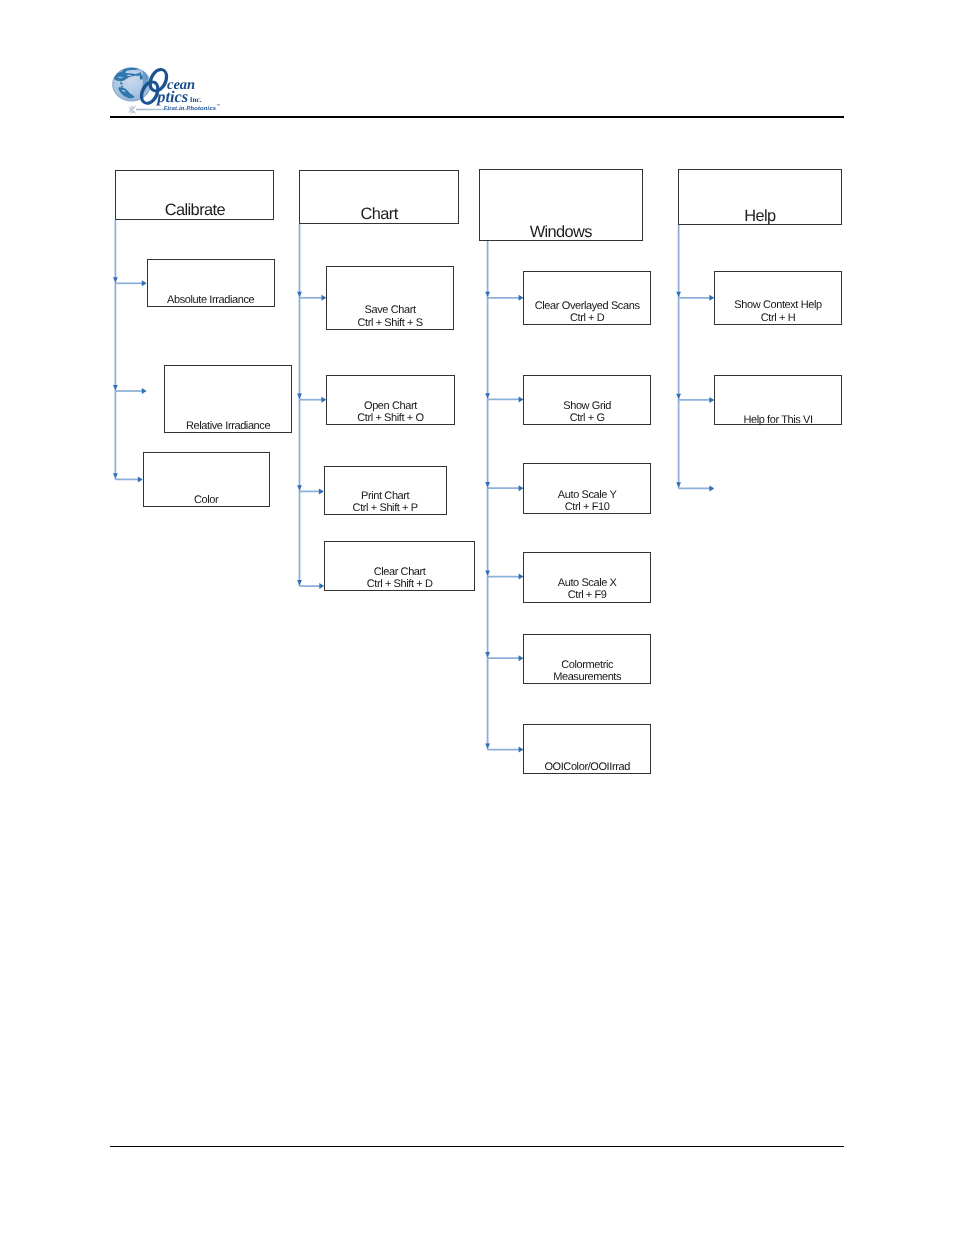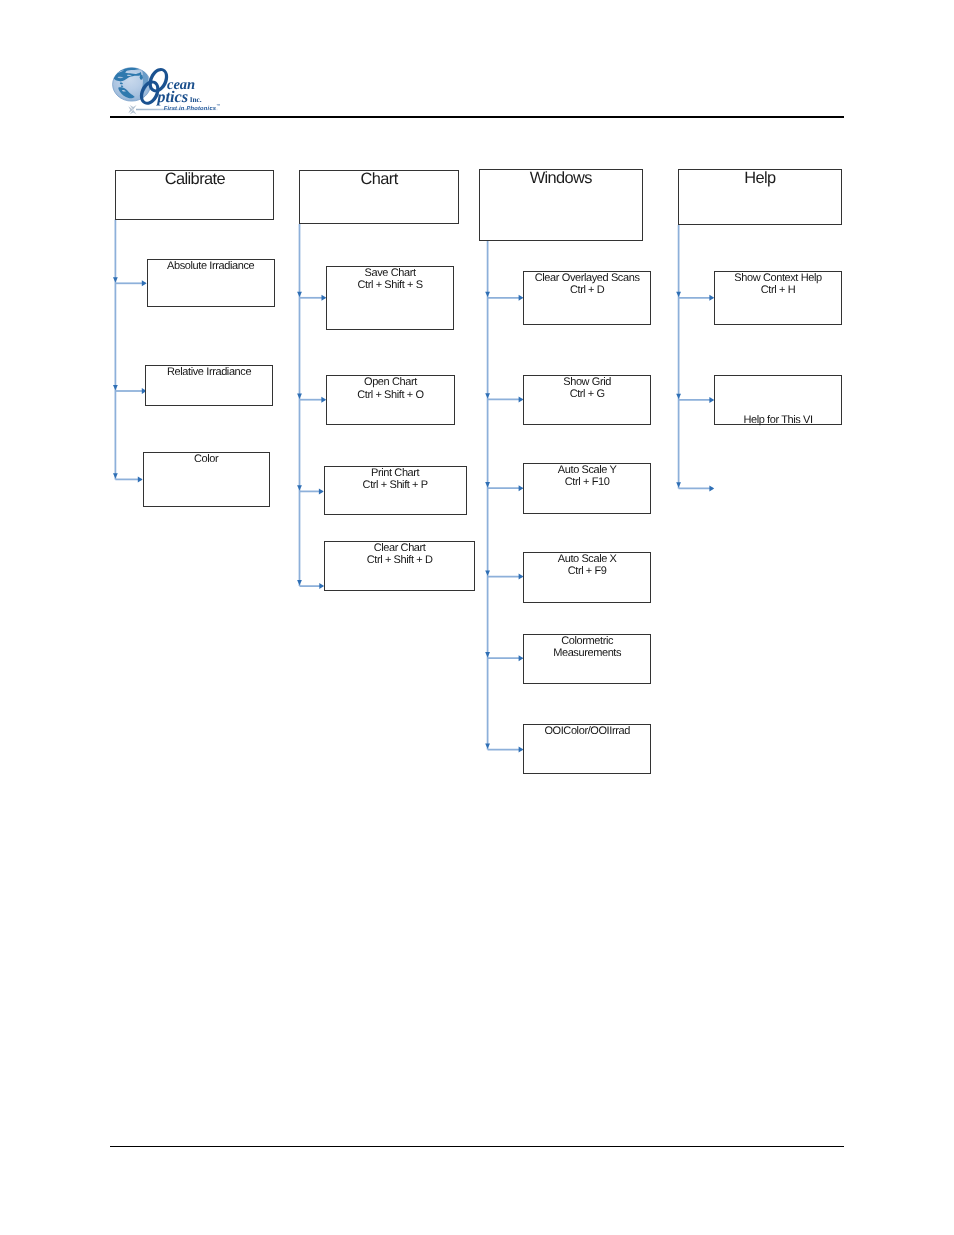--- a/index.html
+++ b/index.html
@@ -10,21 +10,21 @@
   .ftr-rule{position:absolute;left:109.5px;top:1145.6px;width:734.5px;height:1.3px;background:#000;}
   .wordmark{position:absolute;font-family:"Liberation Serif",serif;font-weight:bold;font-style:italic;color:#1b4f8c;line-height:1;}
   .wm1{left:167.0px;top:78.4px;font-size:14.6px;letter-spacing:-0.1px;}
   .wm2{left:157.2px;top:89.2px;font-size:16.4px;letter-spacing:0px;}
   .wm-inc{position:absolute;left:189.7px;top:94.6px;font-family:"Liberation Serif",serif;font-weight:bold;font-style:normal;font-size:7.4px;color:#1b4f8c;letter-spacing:-0.1px;}
   .tagline{position:absolute;left:163.7px;top:102.5px;font-family:"Liberation Sans",sans-serif;font-weight:bold;font-style:italic;font-size:5.8px;color:#2a5e9e;letter-spacing:0.2px;}
   .tagline sup{font-size:4.0px;vertical-align:super;}
   svg.conn{position:absolute;left:0;top:0;width:954px;height:1235px;pointer-events:none;}
   svg.conn path{stroke:var(--conn-color,#8db0da);stroke-width:1.75;fill:none;}
   svg.conn path.ah{stroke:none;fill:var(--arrow-color,#2f6fb5);}
-  .node{position:absolute;box-sizing:border-box;border:1.2px solid var(--box-border,#4a4a4a);background:var(--box-fill,#fff);display:flex;align-items:flex-start;justify-content:center;text-align:center;color:#161616;}
+  .node{position:absolute;box-sizing:border-box;border:1.2px solid var(--box-border,#4a4a4a);background:var(--box-fill,#fff);display:flex;align-items:flex-end;justify-content:center;text-align:center;color:#161616;}
   .node .lbl{display:block;line-height:12.2px;}
   .node .ln{display:block;white-space:pre;}
   .head-node{font-size:16.4px;letter-spacing:-0.6px;color:#1d1d1d;}
   .head-node .lbl{line-height:1;}
   .sub-node{font-size:11.0px;letter-spacing:-0.4px;}
 </style>
 </head>
 <body>
 
 <div class="page" style="--box-border: #333333; --box-fill: #ffffff; background: rgb(255, 255, 255);">
@@ -167,21 +167,21 @@
   </svg>
 
   <div class="node head-node" style="left:115.3px;top:170.3px;width:159.2px;height:49.3px">
       <span class="lbl">Calibrate</span>
     </div>
   <div class="node sub-node" style="left:146.6px;top:259.2px;width:128.2px;height:48.3px">
       <span class="lbl">
         <span class="ln">Absolute Irradiance</span>
       </span>
     </div>
-  <div class="node sub-node" style="left:145px;top:365.0px;width:128.2px;height:41px">
+  <div class="node sub-node" style="left:164px;top:365.0px;width:128.2px;height:68px">
       <span class="lbl">
         <span class="ln">Relative Irradiance</span>
       </span>
     </div>
   <div class="node sub-node" style="left:142.6px;top:451.5px;width:127.2px;height:55.6px">
       <span class="lbl">
         <span class="ln">Color</span>
       </span>
     </div>
   <div class="node head-node" style="left:299.4px;top:170.4px;width:159.5px;height:53.5px">
@@ -192,21 +192,21 @@
         <span class="ln">Save Chart</span>
         <span class="ln">Ctrl + Shift + S</span>
       </span>
     </div>
   <div class="node sub-node" style="left:326.2px;top:375.3px;width:128.5px;height:50.2px">
       <span class="lbl">
         <span class="ln">Open Chart</span>
         <span class="ln">Ctrl + Shift + O</span>
       </span>
     </div>
-  <div class="node sub-node" style="left:323.7px;top:465.6px;width:143px;height:49.8px">
+  <div class="node sub-node" style="left:323.7px;top:465.6px;width:123px;height:49.8px">
       <span class="lbl">
         <span class="ln">Print Chart</span>
         <span class="ln">Ctrl + Shift + P</span>
       </span>
     </div>
   <div class="node sub-node" style="left:324.1px;top:541px;width:151px;height:50.0px">
       <span class="lbl">
         <span class="ln">Clear Chart</span>
         <span class="ln">Ctrl + Shift + D</span>
       </span>

